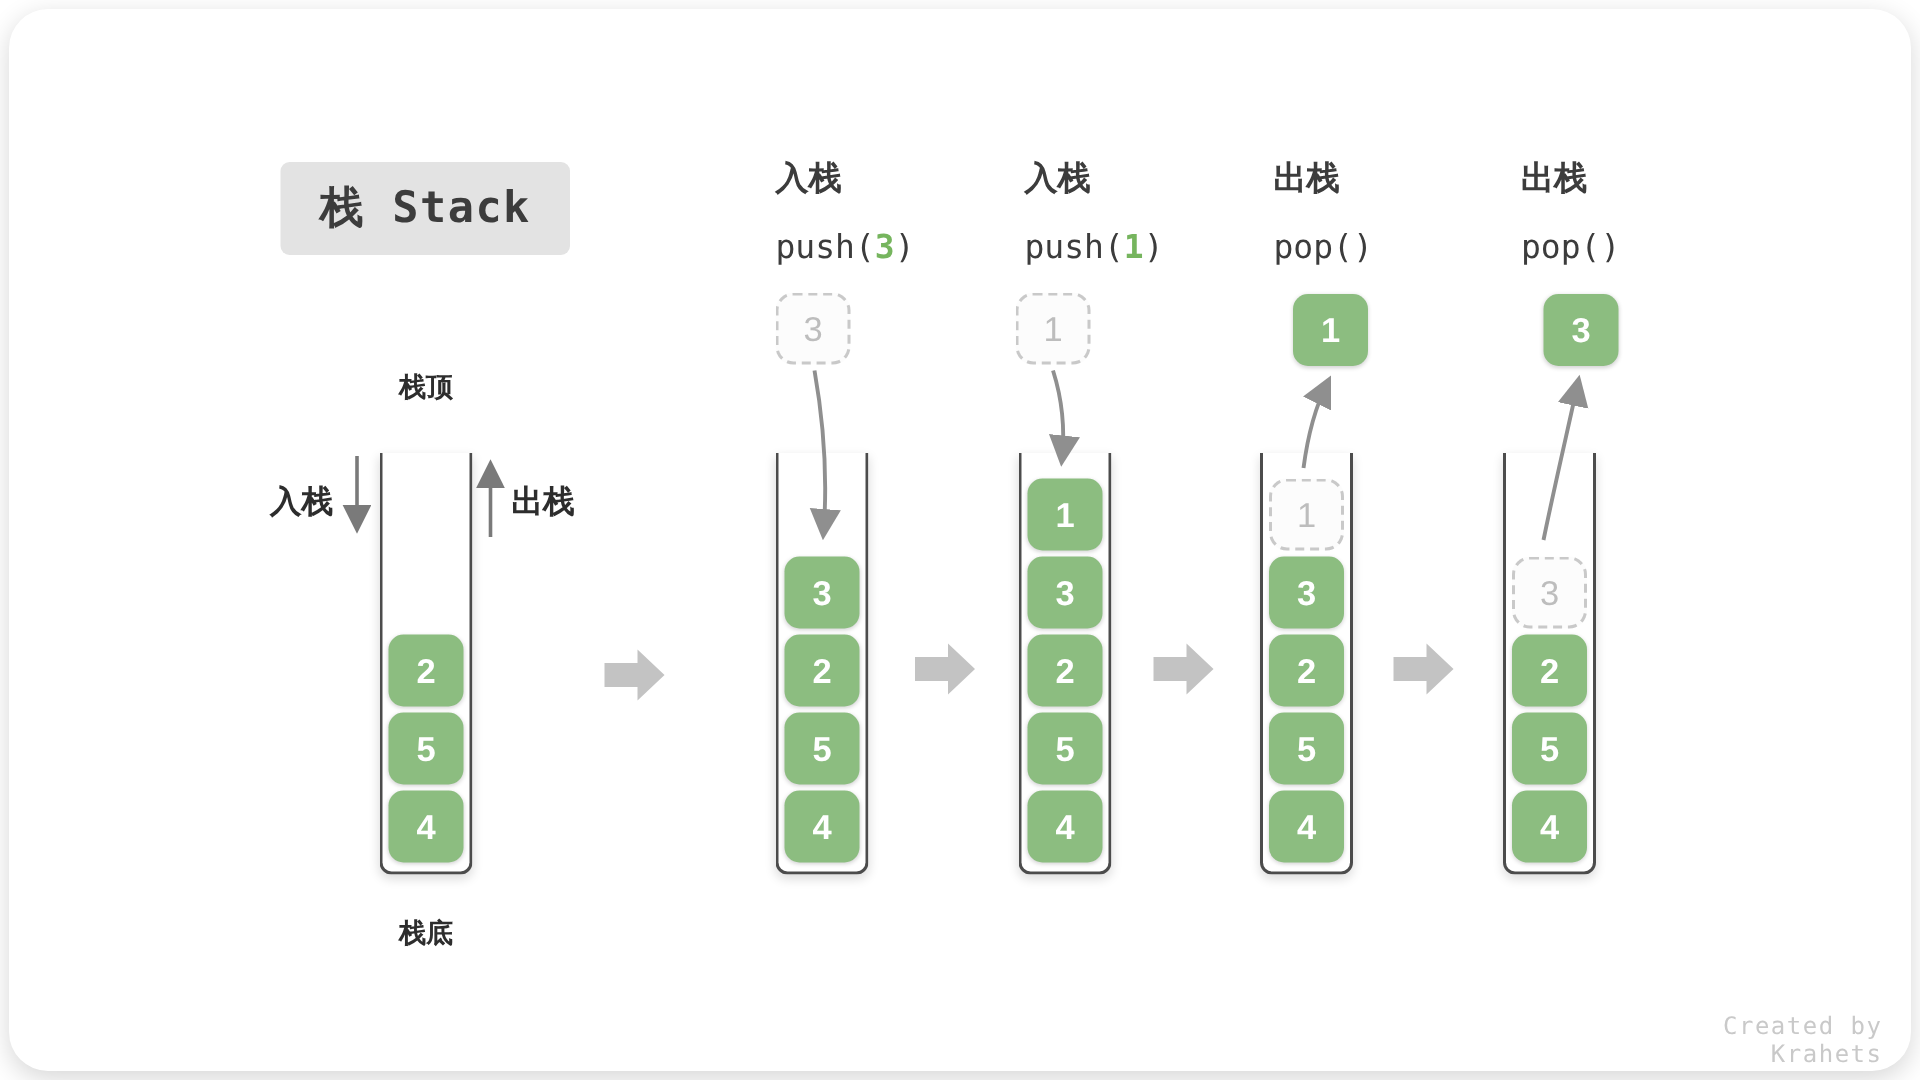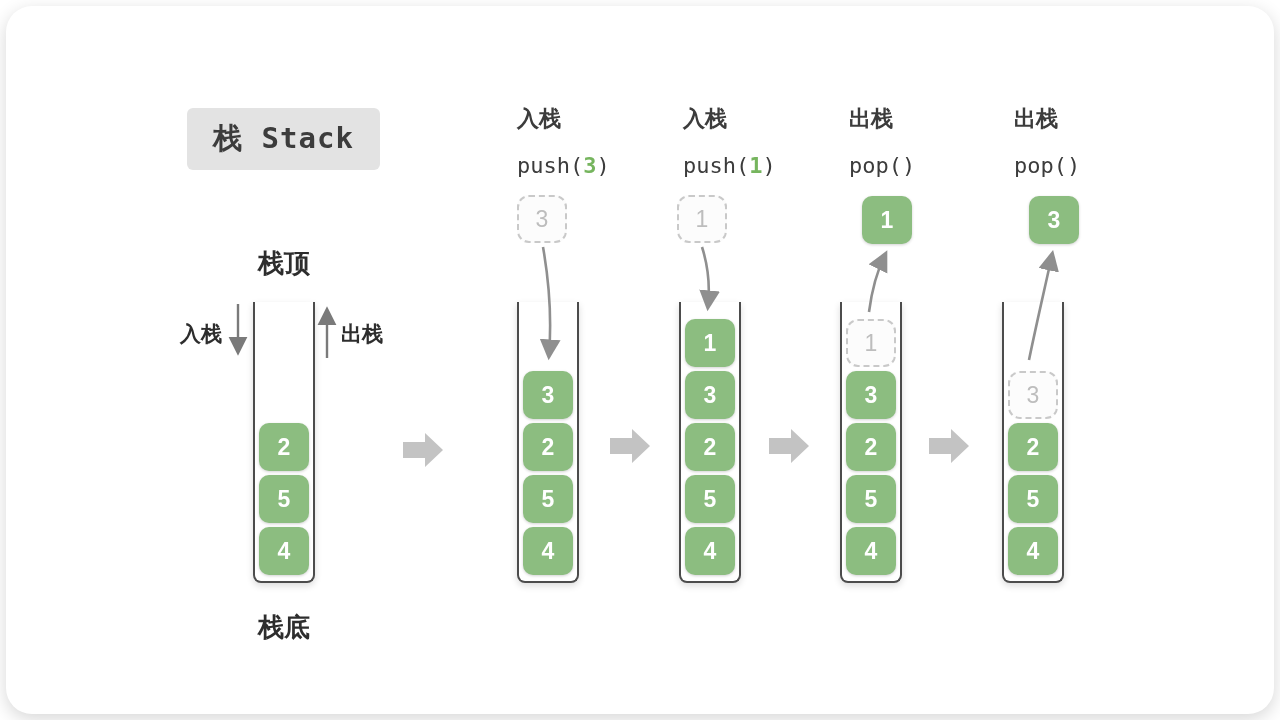--- a/index.html
+++ b/index.html
@@ -40,21 +40,21 @@
     box-shadow:0 1px 3px rgba(0,0,0,0.18);
   }
   .ghost {
     position:absolute; width:50px; height:48px; border-radius:12px;
     border:2px dashed #c9c9c9; background:#fcfcfc; color:#bdbdbd;
     display:flex; align-items:center; justify-content:center;
     font-size:23px; box-shadow:none;
   }
 
   .stack-label { position:absolute; width:102px; text-align:center;
-                 font-size:26px; font-weight:bold; color:#2d2d2d; }
+                 font-size:18px; font-weight:bold; color:#2d2d2d; }
   .side-label  { position:absolute; font-size:21px; font-weight:bold; color:#2d2d2d; }
 
   .footer {
     position:absolute; left:1069px; top:668px; width:180px;
     font-family:"DejaVu Sans Mono","Liberation Mono",monospace;
     font-size:16px; color:#c9c9c9; text-align:right; letter-spacing:1px;
   }
 </style>
 </head>
 <body>
@@ -139,13 +139,14 @@
 
     <path d="M 863 306 C 866 283, 872 263, 879 249" stroke="#8f8f8f" stroke-width="2.6" fill="none" marker-end="url(#ah)"></path>
     <path d="M 1023 354 C 1031 315, 1040 277, 1046 249" stroke="#8f8f8f" stroke-width="2.6" fill="none" marker-end="url(#ah)"></path>
 
     <path d="M 397 436 L 419 436 L 419 427 L 437 444 L 419 461 L 419 452 L 397 452 Z" fill="#c3c3c3"></path>
     <path d="M 604 432 L 626 432 L 626 423 L 644 440 L 626 457 L 626 448 L 604 448 Z" fill="#c3c3c3"></path>
     <path d="M 763 432 L 785 432 L 785 423 L 803 440 L 785 457 L 785 448 L 763 448 Z" fill="#c3c3c3"></path>
     <path d="M 923 432 L 945 432 L 945 423 L 963 440 L 945 457 L 945 448 L 923 448 Z" fill="#c3c3c3"></path>
   </svg>
 
+  <div class="footer">Created by Krahets</div>
 </div>
 
 </body></html>

